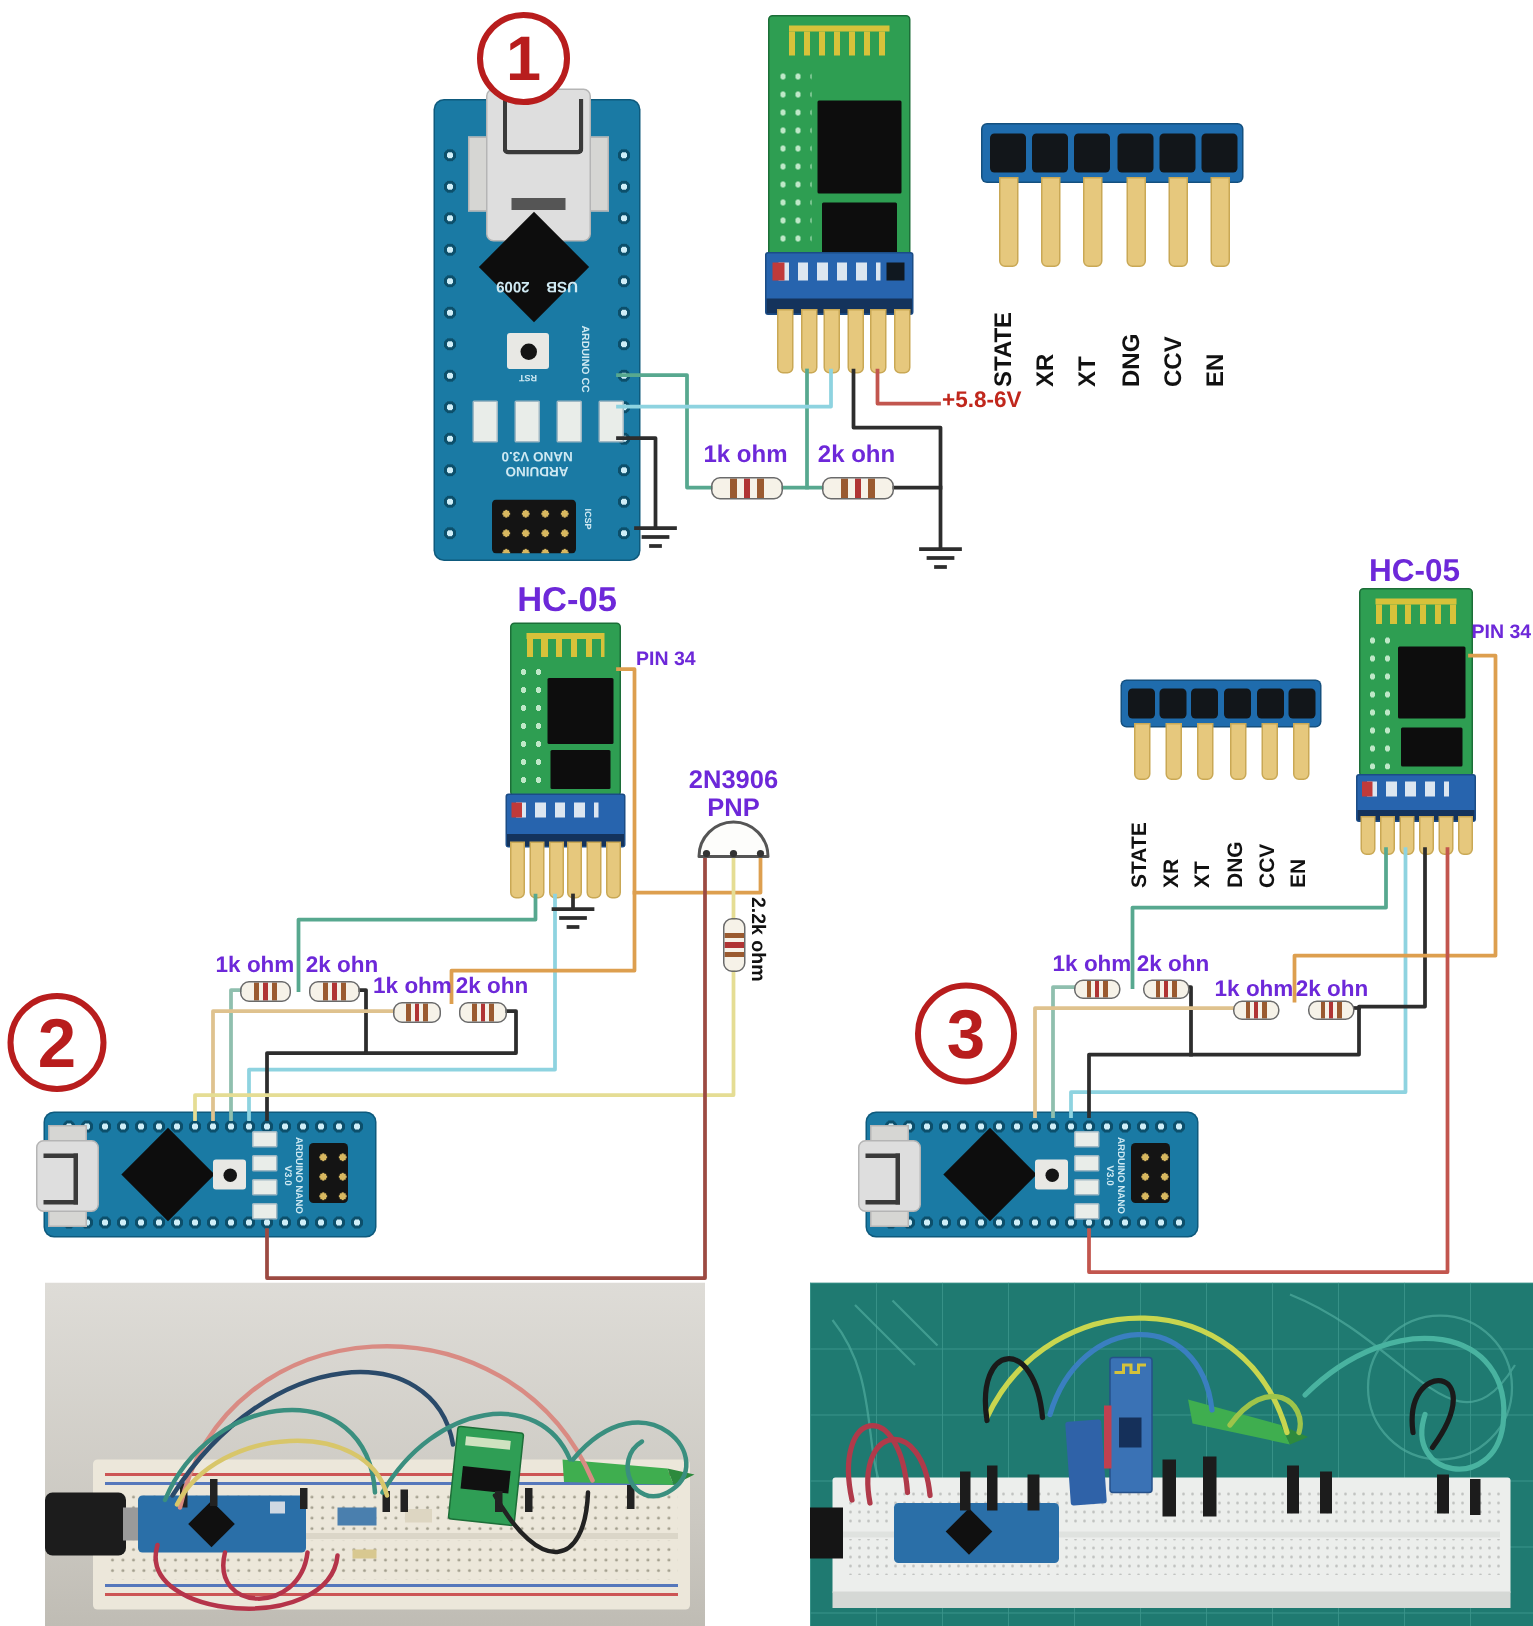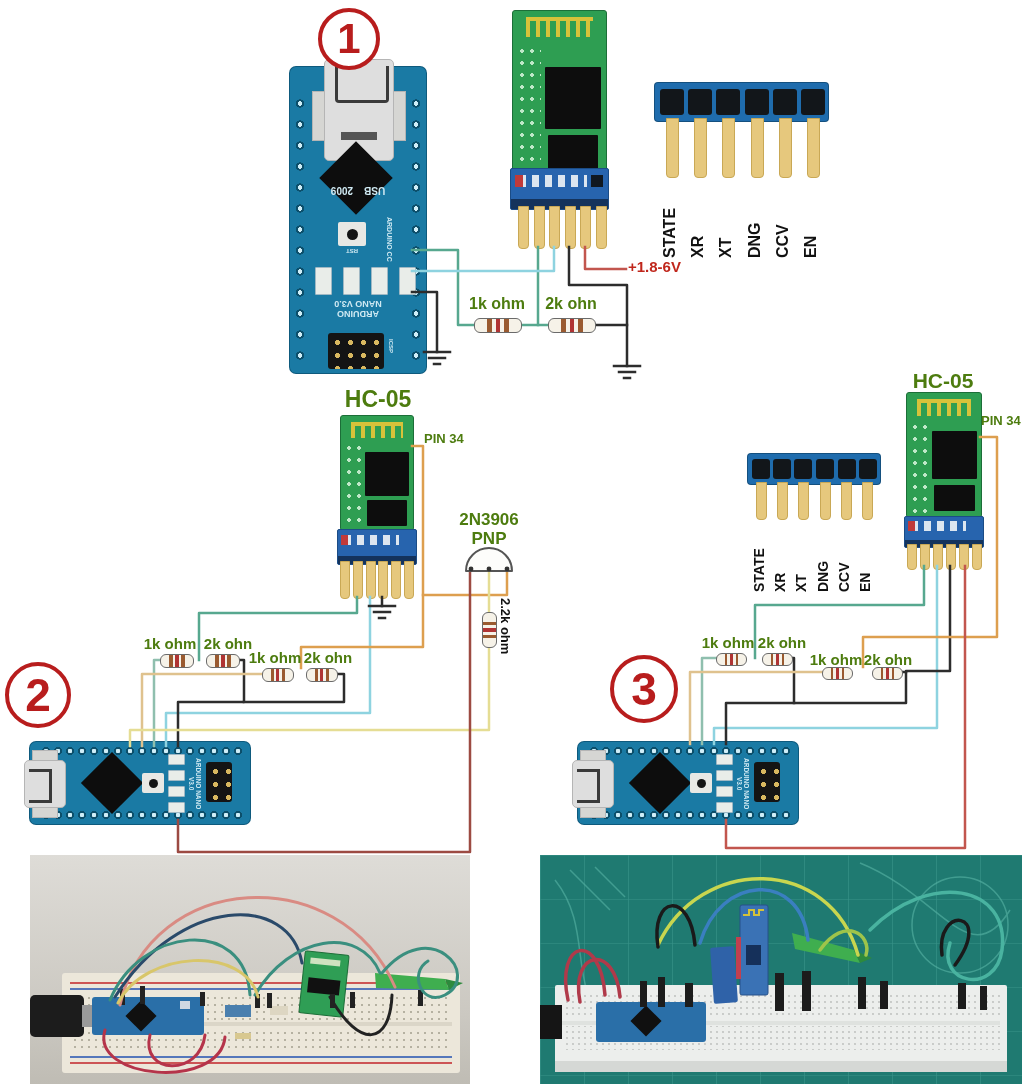--- a/index.html
+++ b/index.html
@@ -3,21 +3,21 @@
 <meta charset="utf-8">
 <style>
   html,body{margin:0;padding:0;background:#fff;}
   #canvas{position:relative;width:1022px;height:1084px;background:#fff;overflow:hidden;
           font-family:"Liberation Sans",sans-serif;}
   
   .badge{position:absolute;border:4px solid #b81d1d;border-radius:50%;color:#b81d1d;
          font-weight:bold;display:flex;align-items:center;justify-content:center;
          background:#fff;z-index:7;}
   
-  .lbl{position:absolute;font-weight:bold;color:#4d7c0f;text-align:center;z-index:8;}
+  .lbl{position:absolute;font-weight:bold;color:#6d28d9;text-align:center;z-index:8;}
   .pinlbl{position:absolute;writing-mode:vertical-rl;transform:rotate(180deg);
           font-weight:bold;color:#111;z-index:8;text-align:left;}
   .vlabel{position:absolute;writing-mode:vertical-rl;font-weight:bold;color:#111;z-index:8;}
   .redlbl{color:#c0271c;}
   
   .res-h,.res-v{position:absolute;border:1.5px solid #6a6a6a;border-radius:6px;z-index:6;
     background:linear-gradient(90deg,#f6f2e8 0 26%,#9a5a30 26% 36%,#f6f2e8 36% 45%,
                #b03434 45% 55%,#f6f2e8 55% 64%,#9a5a30 64% 74%,#f6f2e8 74% 100%);}
   .res-v{background:linear-gradient(180deg,#f6f2e8 0 26%,#9a5a30 26% 36%,#f6f2e8 36% 45%,
                #b03434 45% 55%,#f6f2e8 55% 64%,#9a5a30 64% 74%,#f6f2e8 74% 100%);}
@@ -135,21 +135,21 @@
   <div class="pin" style="left:751px;top:118px;width:11px;height:58px;"></div>
   <div class="pin" style="left:779px;top:118px;width:11px;height:58px;"></div>
   <div class="pin" style="left:807px;top:118px;width:11px;height:58px;"></div>
   <div class="pinlbl" style="left:661px;top:182px;height:76px;font-size:16px;">STATE</div>
   <div class="pinlbl" style="left:689px;top:182px;height:76px;font-size:16px;">XR</div>
   <div class="pinlbl" style="left:717px;top:182px;height:76px;font-size:16px;">XT</div>
   <div class="pinlbl" style="left:746px;top:182px;height:76px;font-size:16px;">DNG</div>
   <div class="pinlbl" style="left:774px;top:182px;height:76px;font-size:16px;">CCV</div>
   <div class="pinlbl" style="left:802px;top:182px;height:76px;font-size:16px;">EN</div>
 
-  <div class="lbl redlbl" style="left:628px;top:258px;width:80px;font-size:15px;text-align:left;">+1.8-6V</div>
+  <div class="lbl redlbl" style="left:628px;top:258px;width:80px;font-size:15px;text-align:left;">+5.8-6V</div>
   <div class="lbl" style="left:462px;top:295px;width:70px;font-size:16px;">1k ohm</div>
   <div class="lbl" style="left:536px;top:295px;width:70px;font-size:16px;">2k ohn</div>
   <div class="res-h" style="left:474px;top:318px;width:46px;height:13px;"></div>
   <div class="res-h" style="left:548px;top:318px;width:46px;height:13px;"></div>
 
   <div class="lbl" style="left:328px;top:386px;width:100px;font-size:23px;">HC-05</div>
   <div class="pcb" style="left:340px;top:415px;width:72px;height:114px;">
     <div class="ant" style="height:12px;"></div>
     <div class="pads" style="left:3px;top:26px;width:18px;height:86px;"></div>
     <div class="chip" style="left:24px;top:36px;width:44px;height:44px;"></div>

